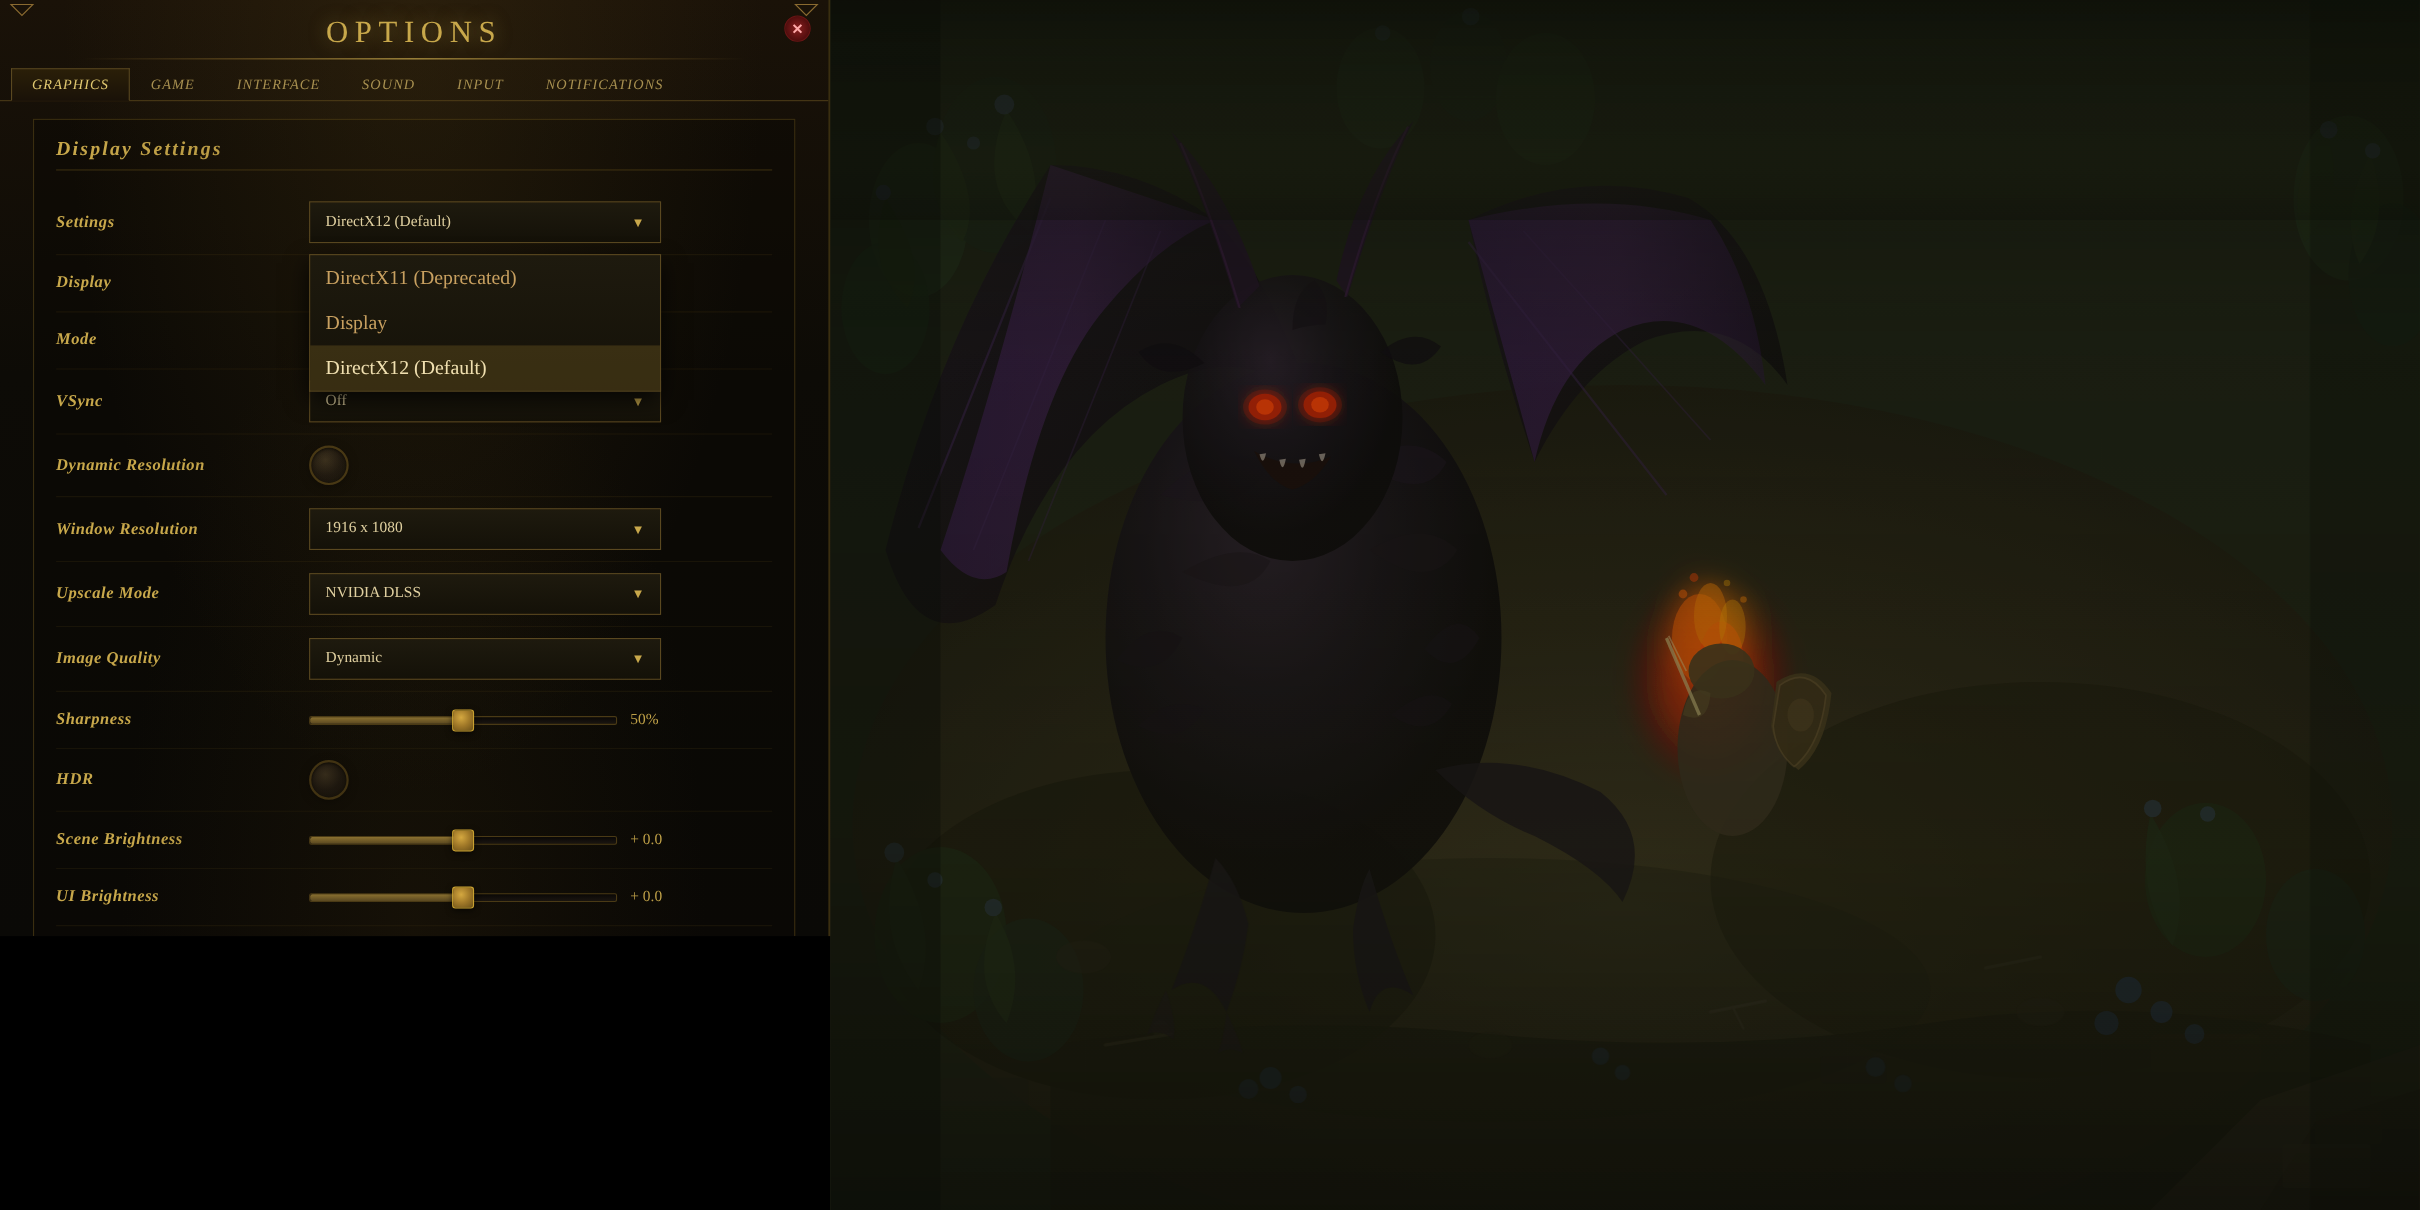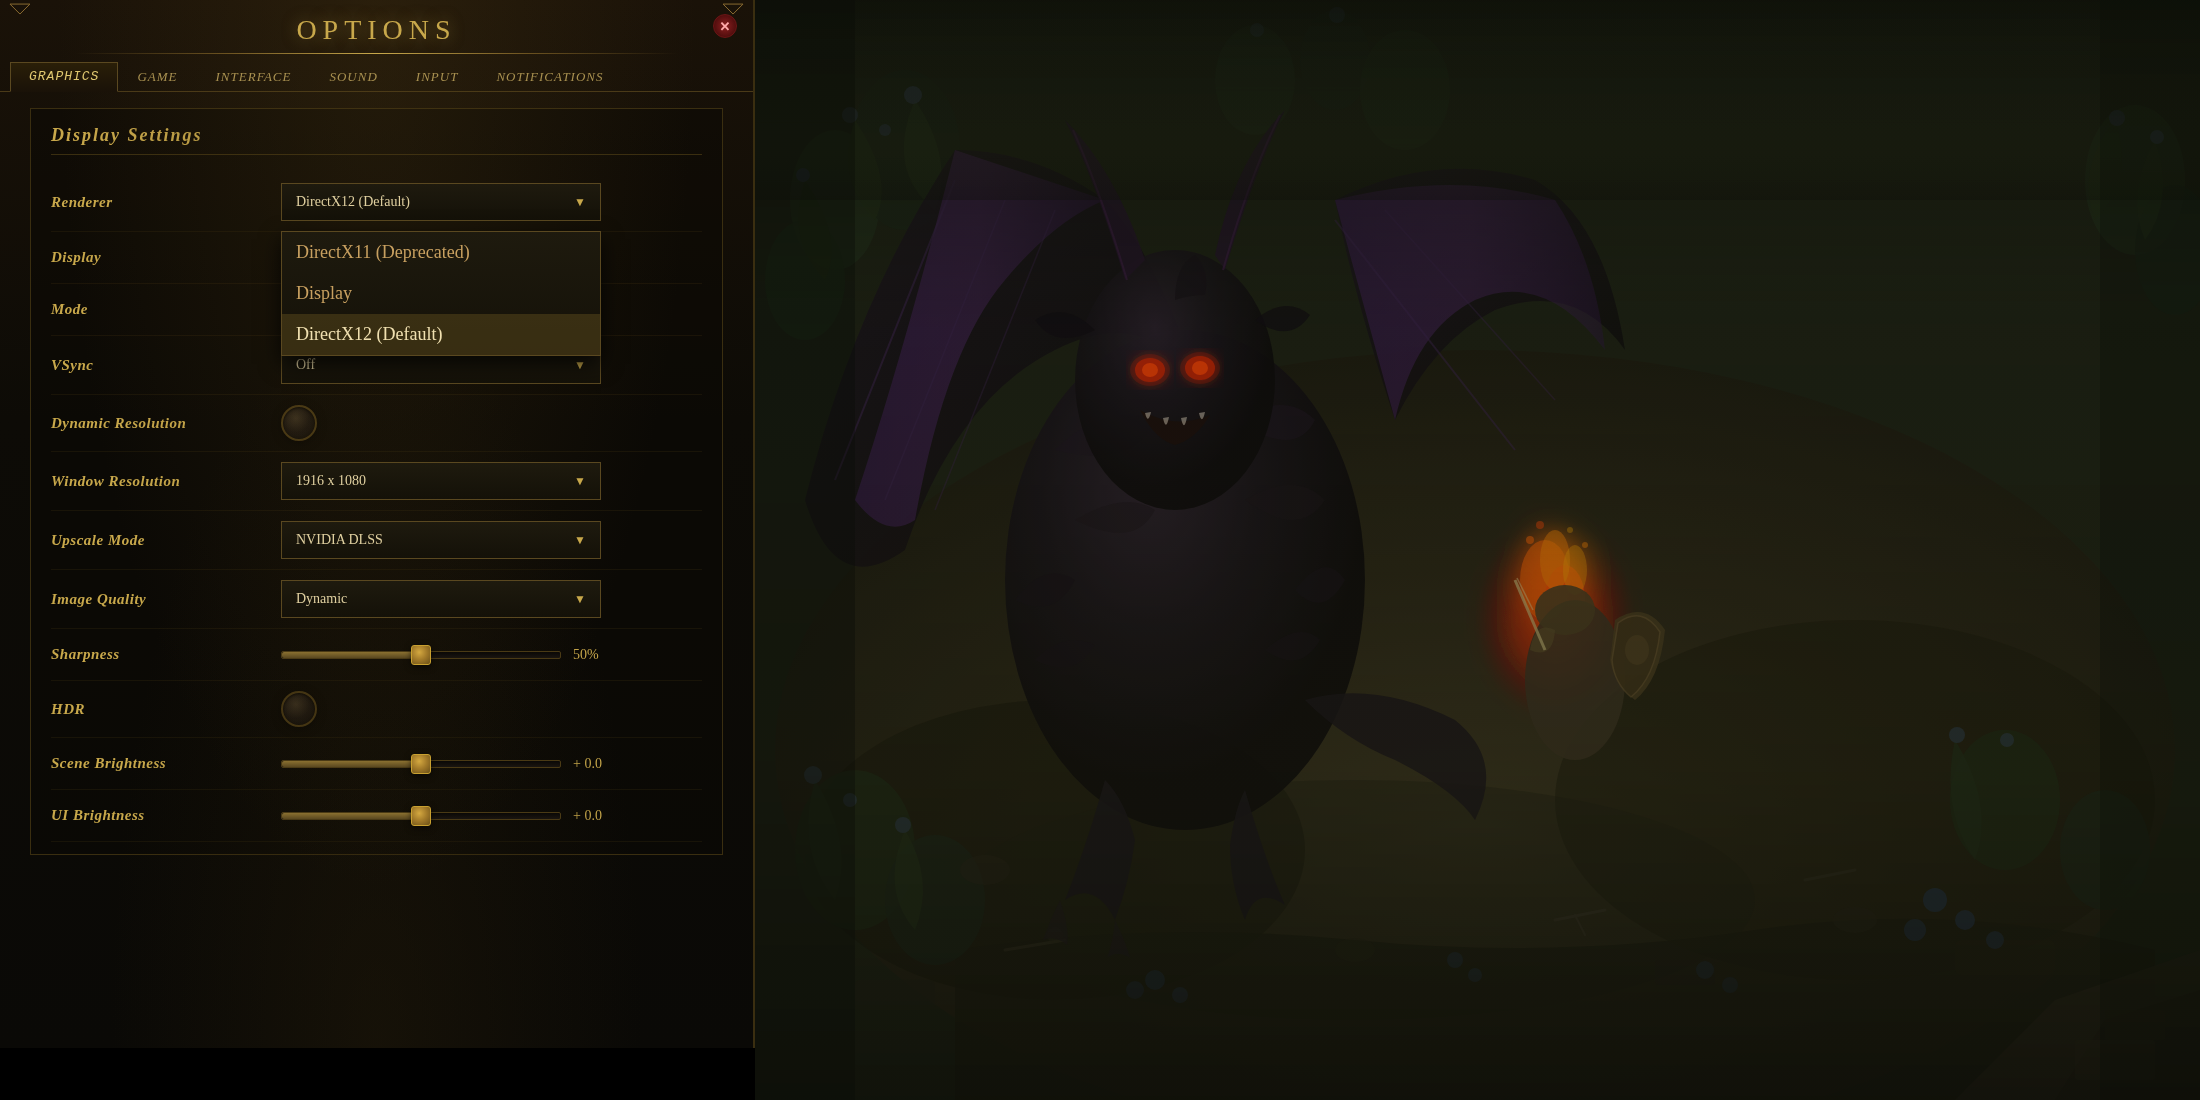--- a/index.html
+++ b/index.html
@@ -8,21 +8,21 @@
       height: 1100px;
       overflow: hidden;
       display: flex;
       font-family: 'Georgia', serif;
       background: #000;
     }
 
     
     .left-panel {
       width: 755px;
-      height: 1048px;
+      height: 851px;
       background: linear-gradient(180deg, #1a1208 0%, #0d0b06 40%, #0a0906 100%);
       position: relative;
       border-right: 2px solid #3a2e10;
       display: flex;
       flex-direction: column;
       align-items: center;
     }
 
     
     .left-panel::before {
@@ -106,21 +106,20 @@
       background: transparent;
     }
 
     .nav-tab.active {
       color: #e0c870;
       border-color: #5a4820;
       border-bottom: 1px solid #1a1208;
       background: linear-gradient(180deg, #2a1f08 0%, #1a1208 100%);
       margin-bottom: -1px;
       z-index: 1;
-      font-family: Liberation Mono, monospace;
     }
 
     
     .content-area {
       width: 100%;
       flex: 1;
       padding: 16px 30px;
       overflow: hidden;
     }
 
@@ -362,21 +361,21 @@
 
     <div style="border:1px solid #3a2e10; padding:16px 20px 12px; margin-bottom:8px; background: rgba(10,8,4,0.5);">
 
       <div class="section-title">
         <span>Display Settings</span>
       </div>
 
       <div class="settings-container">
 
         <div class="setting-row renderer-row">
-          <div class="setting-label">Renderer</div>
+          <div class="setting-label">Settings</div>
           <div class="setting-control">
             <div class="dropdown">
               <span class="dropdown-text">DirectX12 (Default)</span>
               <span class="dropdown-arrow">▼</span>
             </div>
           </div>
 
           <div class="dropdown-menu">
             <div class="dropdown-item">DirectX11 (Deprecated)</div>
             <div class="dropdown-item">Display</div>

